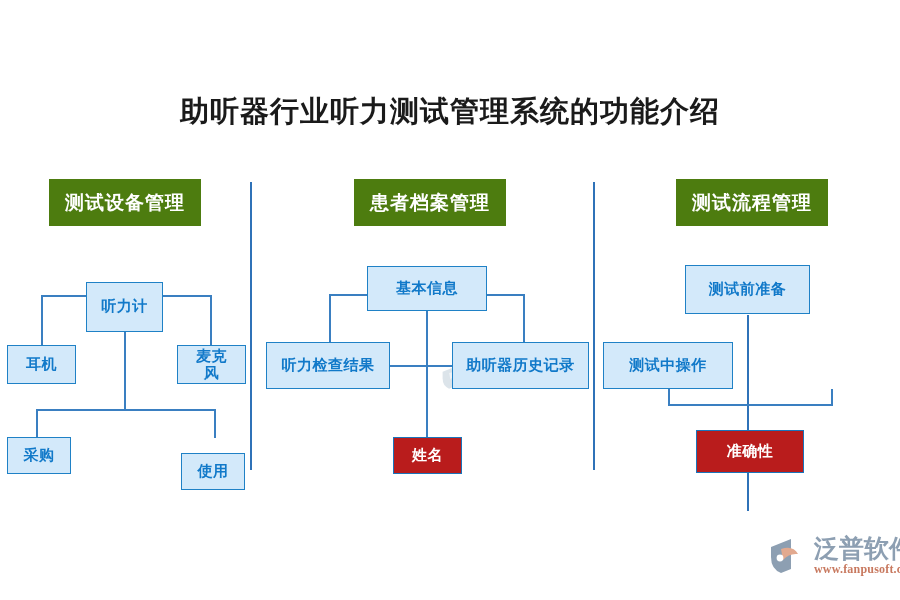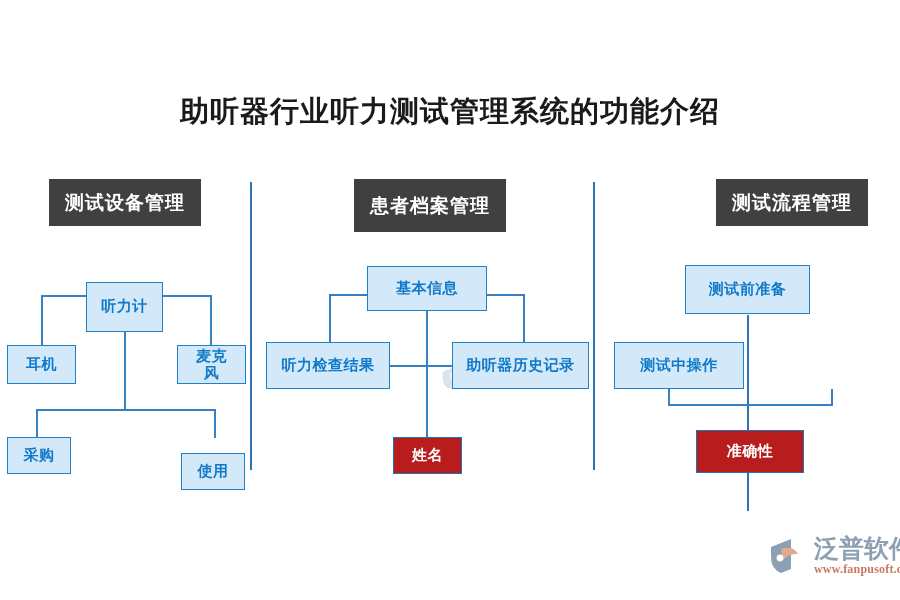--- a/index.html
+++ b/index.html
@@ -29,21 +29,21 @@
     font-size: 29px;
     font-weight: bold;
     color: #1a1a1a;
     letter-spacing: 1px;
     white-space: nowrap;
   }
 
   
   .col-header {
     position: absolute;
-    background: #404040;
+    background: #4d7c0f;
     color: #ffffff;
     font-family: "Liberation Serif", "DejaVu Serif", serif;
     font-size: 19px;
     font-weight: bold;
     display: flex;
     align-items: center;
     justify-content: center;
     letter-spacing: 1px;
     white-space: nowrap;
   }
@@ -193,43 +193,43 @@
   <div class="conn h" style="left:36px; top:409px; width:179px;"></div>
   <div class="conn v" style="left:36px; top:409px; height:29px;"></div>
   <div class="conn v" style="left:214px; top:409px; height:29px;"></div>
 
   <div class="node" style="left:86px; top:282px; width:77px; height:50px;">听力计</div>
   <div class="node" style="left:7px; top:345px; width:69px; height:39px;">耳机</div>
   <div class="node wrap" style="left:177px; top:345px; width:69px; height:39px; padding:16px 14px;">麦克风</div>
   <div class="node" style="left:7px; top:437px; width:64px; height:37px;">采购</div>
   <div class="node" style="left:181px; top:437px; width:64px; height:37px;margin-top:16px;">使用</div>
 
-  <div class="col-header" style="left:354px; top:179px; width:152px; height:53px;">患者档案管理</div>
+  <div class="col-header" style="left:354px; top:179px; width:152px; height:47px;">患者档案管理</div>
 
   <div class="conn h" style="left:329px; top:294px; width:40px;"></div>
   <div class="conn v" style="left:329px; top:294px; height:49px;"></div>
   <div class="conn h" style="left:485px; top:294px; width:40px;"></div>
   <div class="conn v" style="left:523px; top:294px; height:49px;"></div>
   <div class="conn v" style="left:426px; top:309px; height:130px;"></div>
   <div class="conn h" style="left:385px; top:365px; width:85px;"></div>
 
   <div class="node" style="left:367px; top:266px; width:120px; height:45px;">基本信息</div>
   <div class="node" style="left:266px; top:342px; width:124px; height:47px;">听力检查结果</div>
   <div class="node" style="left:452px; top:342px; width:137px; height:47px;">助听器历史记录</div>
   <div class="node filled" style="left:393px; top:437px; width:69px; height:37px;">姓名</div>
 
-  <div class="col-header" style="left:716px; top:179px; width:152px; height:47px;font-family:Liberation Serif, serif;">测试流程管理</div>
+  <div class="col-header" style="left:676px; top:179px; width:152px; height:47px;font-family:Liberation Serif, serif;">测试流程管理</div>
 
   <div class="conn v thick" style="left:747px; top:315px; height:196px;"></div>
   <div class="conn h" style="left:668px; top:404px; width:165px;"></div>
   <div class="conn v" style="left:668px; top:389px; height:16px;"></div>
   <div class="conn v" style="left:831px; top:389px; height:16px;"></div>
 
   <div class="node" style="left:685px; top:265px; width:125px; height:49px;">测试前准备</div>
-  <div class="node" style="left:603px; top:342px; width:130px; height:47px;margin-left:11px;">测试中操作</div>
+  <div class="node" style="left:603px; top:342px; width:130px; height:47px;">测试中操作</div>
   <div class="node filled" style="left:696px; top:430px; width:108px; height:43px;">准确性</div>
 
   <div class="watermark">
     <svg class="wm-mark" viewBox="0 0 40 40">
       <path d="M4 12 L24 4 L24 34 L14 38 Q4 34 4 22 Z" fill="#8fa8bd"></path>
       <path d="M14 14 Q26 10 30 18 Q22 17 16 24 Z" fill="#cfd9e2"></path>
     </svg>
     <div class="wm-text">
       <div class="wm-cn">泛普软件</div>
       <div class="wm-en">FANPU SOFTWARE</div>

